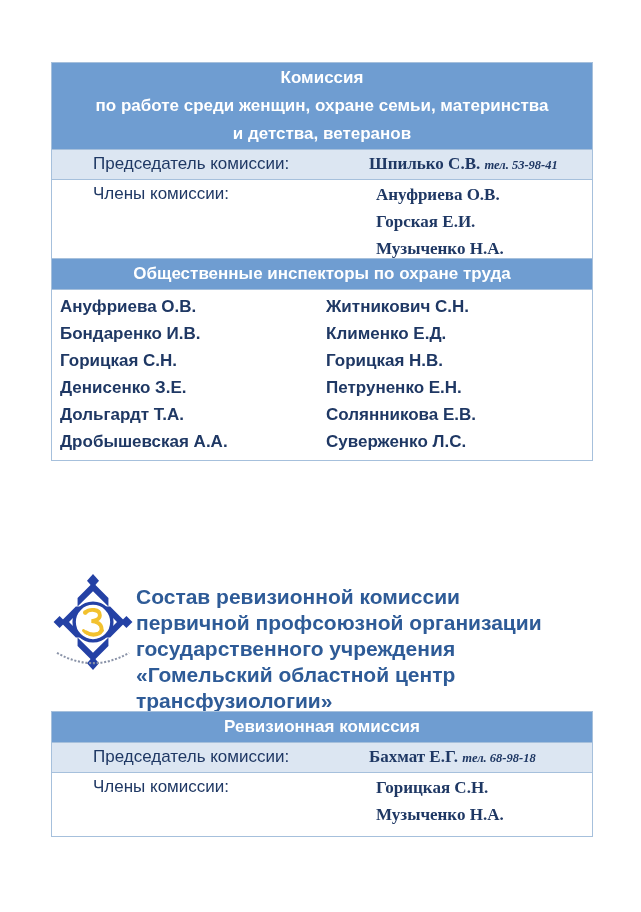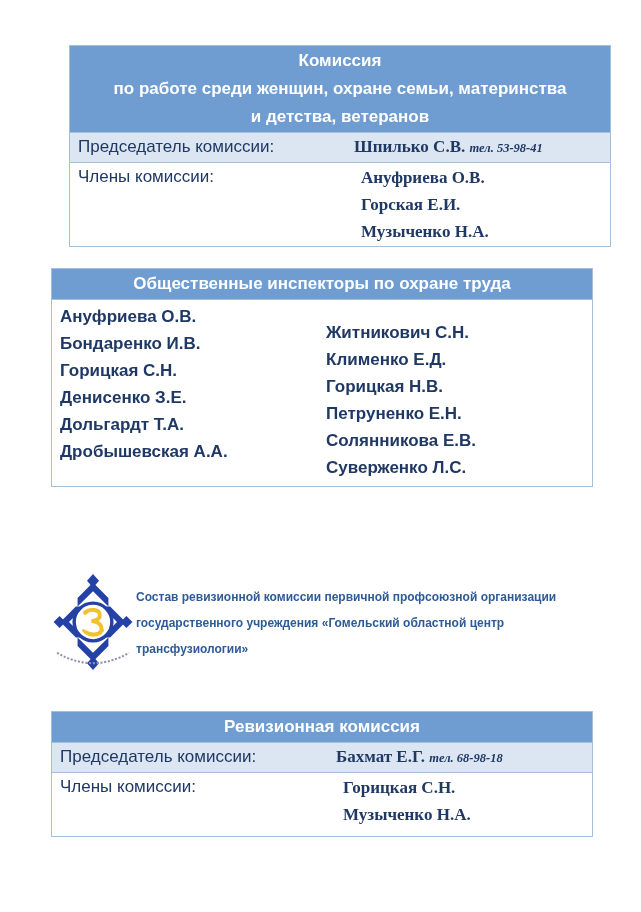--- a/index.html
+++ b/index.html
@@ -15,48 +15,48 @@
     border:1px solid var(--border, #A6C0DC);
     background:#fff; box-sizing:border-box;
   }
   .tbl-header {
     background:var(--header_bg, #6F9DD1);
     color:var(--header_text, #FFFFFF);
     font-weight:bold; text-align:center;
     font-size:17px; line-height:28px; padding:1px 8px;
     border-bottom:1px solid var(--border, #A6C0DC);
   }
-  .tbl-row { display:flex; font-size:17px; border-bottom:1px solid var(--border, #A6C0DC); }
+  .tbl-row { display:flex; font-size:17px; border-bottom:1px solid var(--border, #A6C0DC);padding-left:33px; }
   .tbl-row:last-child { border-bottom:none;gap:7px; }
   .tbl-row.hl { background:var(--row_highlight_bg, #DCE6F2); }
   .cell-label { width:280px; box-sizing:border-box; padding:1px 8px; line-height:26px; }
   .cell-value { flex:1; padding:1px 4px; font-weight:bold; line-height:26px;font-family:Liberation Serif, serif; }
   .member-line { line-height:27px; font-weight:bold; }
   .phone { font-size:12.5px; font-style:italic; font-weight:600; }
   .members-pad { padding-bottom:8px; }
 
   .insp-body { display:flex; padding:3px 0 5px 0; }
   .insp-col { width:50%; box-sizing:border-box; }
   .insp-col.left { padding-left:8px; }
-  .insp-col.right { padding-left:4px;margin-top:16px; }
+  .insp-col.right { padding-left:4px; }
   .insp-name { font-weight:bold; font-size:17px; line-height:27px; }
 
   .rev-heading {
     position:absolute; left:136px; top:584px; width:435px;
-    font-weight:bold; font-size:12px; line-height:26px;
+    font-weight:bold; font-size:21px; line-height:26px;
     color:var(--heading_text, #2E5B97);
   }
   .logo-wrap { position:absolute; left:50px; top:574px; width:86px; height:108px; }
 </style>
 </head>
 <body>
 
 <div class="page">
 
-  <div class="tbl" style="top:45px;margin-left:18px;">
+  <div class="tbl" style="top:62px;">
     <div class="tbl-header">
       <div>Комиссия</div>
       <div>по работе среди женщин, охране семьи, материнства</div>
       <div>и детства, ветеранов</div>
     </div>
     <div class="tbl-row hl">
       <div class="cell-label">Председатель комиссии:</div>
       <div class="cell-value">
         <span>Шпилько С.В.</span>
         <span class="phone">тел. 53-98-41</span>
@@ -65,21 +65,21 @@
     <div class="tbl-row">
       <div class="cell-label">Члены комиссии:</div>
       <div class="cell-value">
         <div class="member-line">Ануфриева О.В.</div>
         <div class="member-line">Горская Е.И.</div>
         <div class="member-line">Музыченко Н.А.</div>
       </div>
     </div>
   </div>
 
-  <div class="tbl" style="top:268px;">
+  <div class="tbl" style="top:258px;">
     <div class="tbl-header">Общественные инспекторы по охране труда</div>
     <div class="insp-body">
       <div class="insp-col left">
         <div class="insp-name">Ануфриева О.В.</div>
         <div class="insp-name">Бондаренко И.В.</div>
         <div class="insp-name">Горицкая С.Н.</div>
         <div class="insp-name">Денисенко З.Е.</div>
         <div class="insp-name">Дольгардт Т.А.</div>
         <div class="insp-name">Дробышевская А.А.</div>
       </div>

